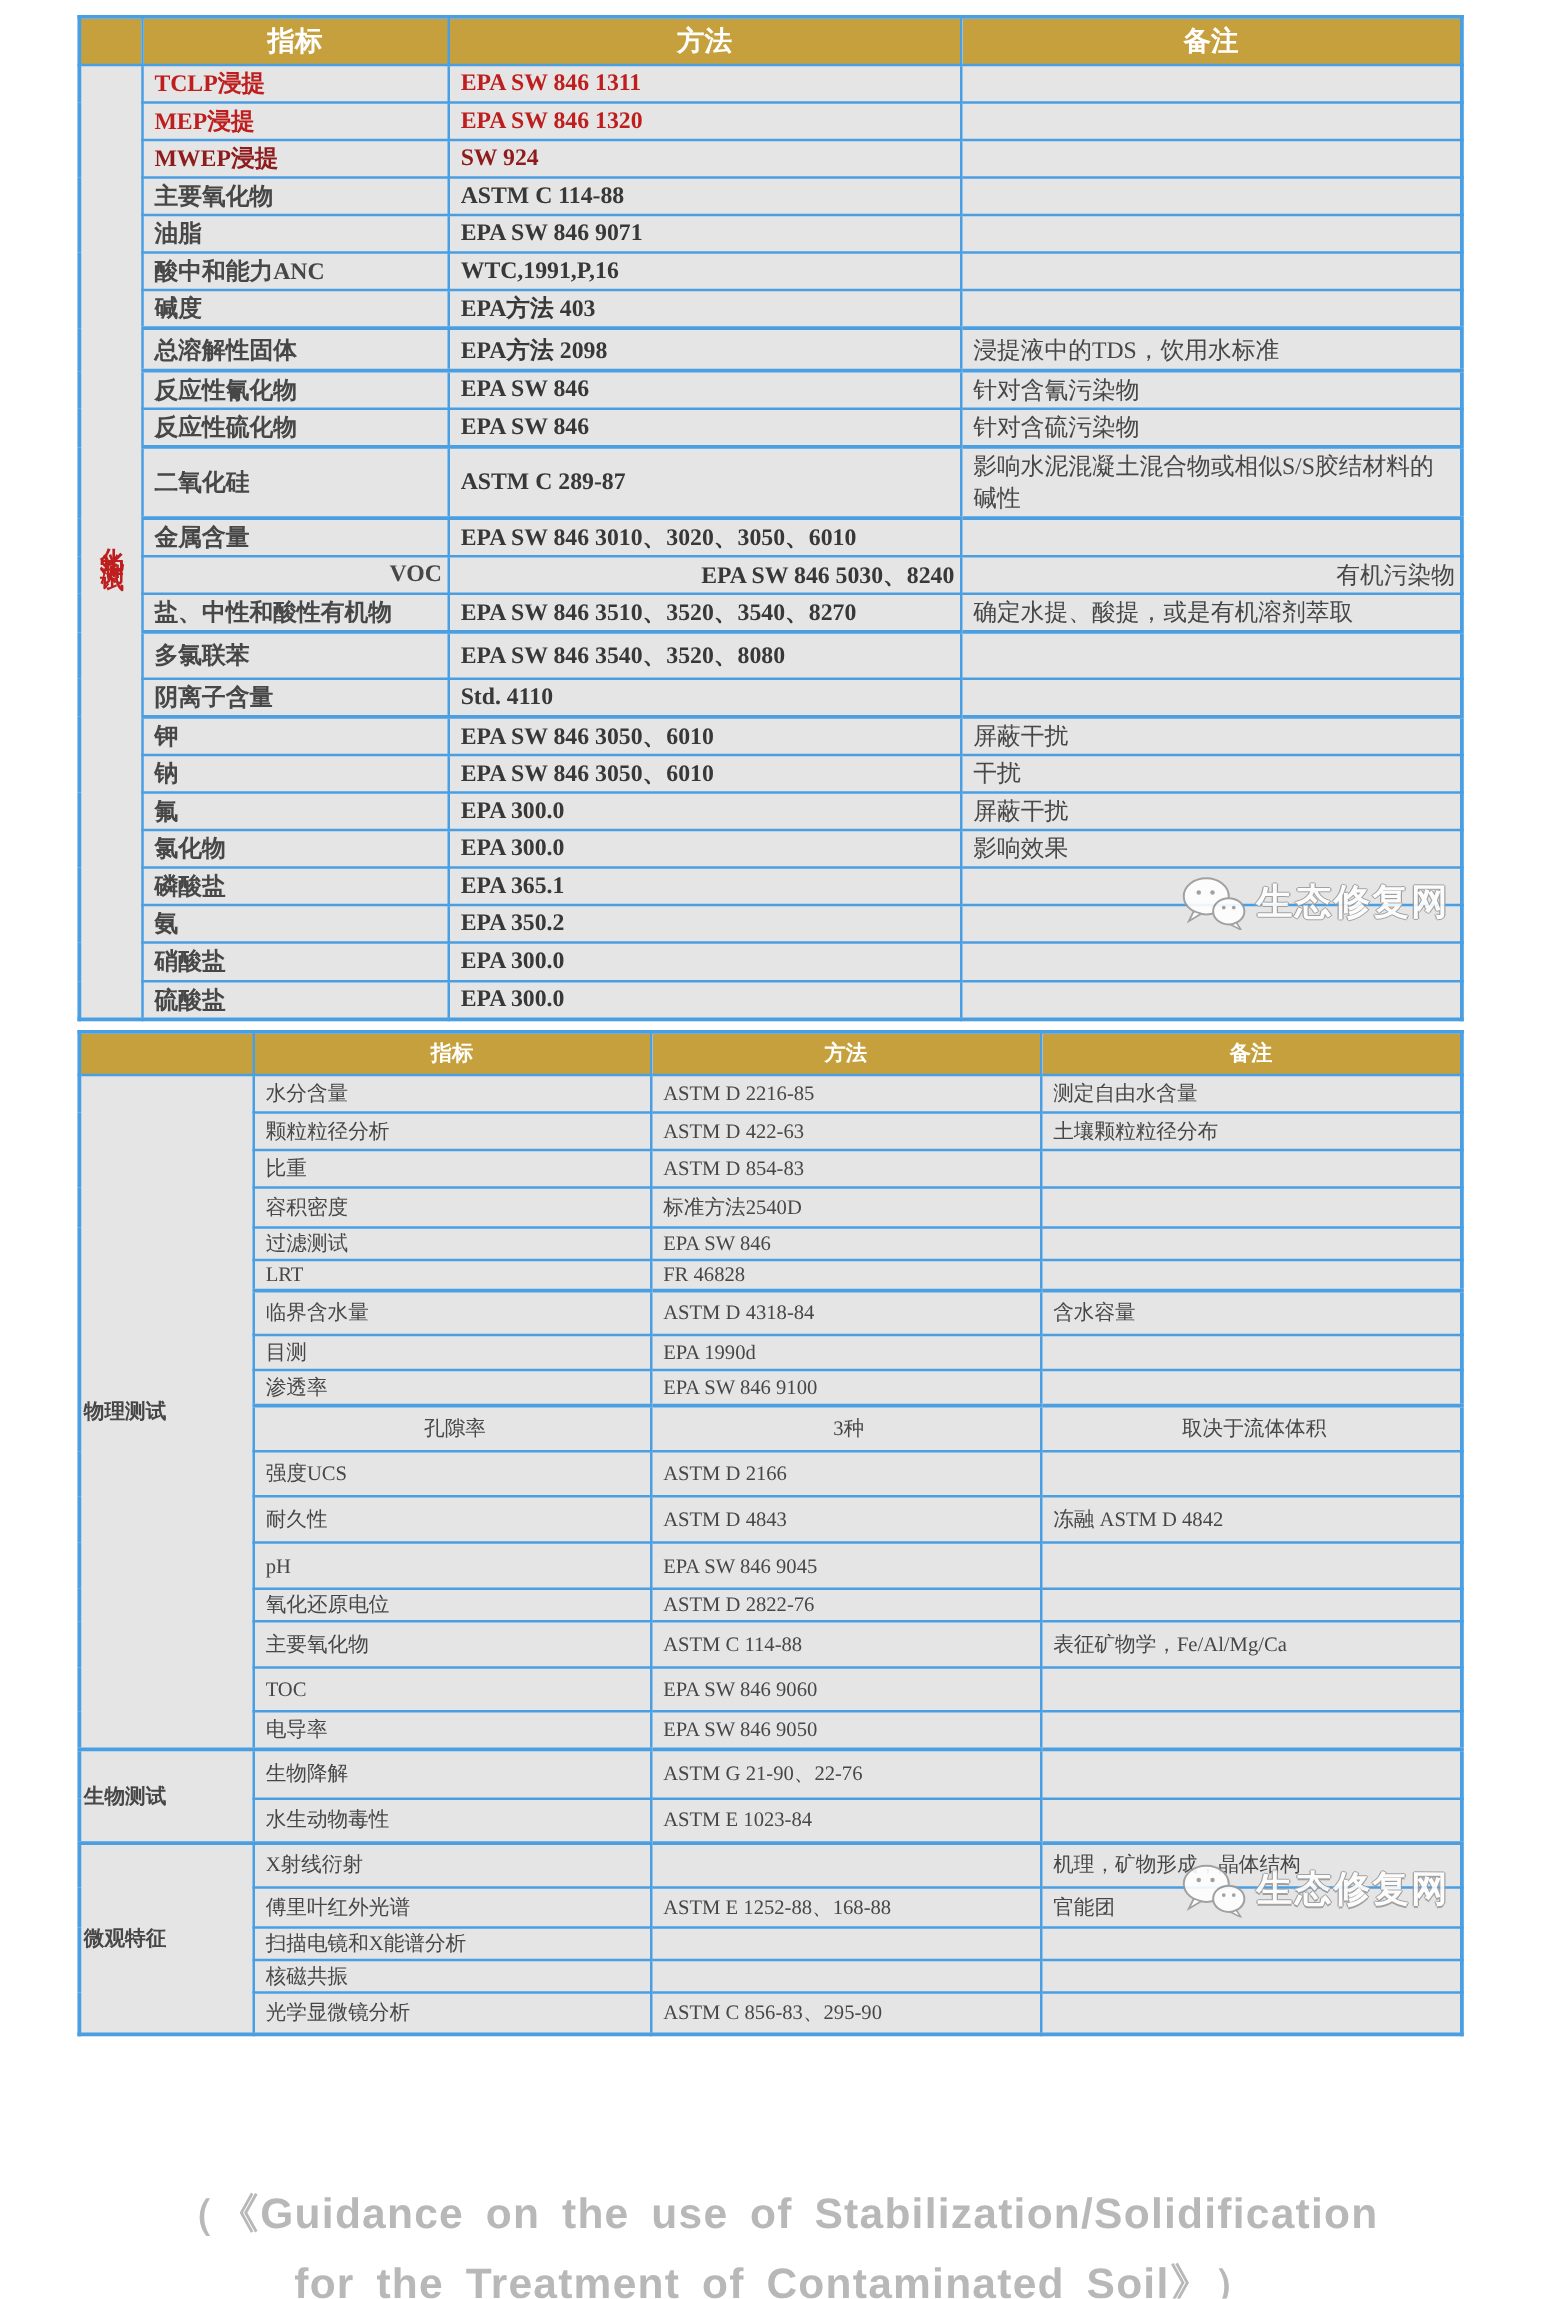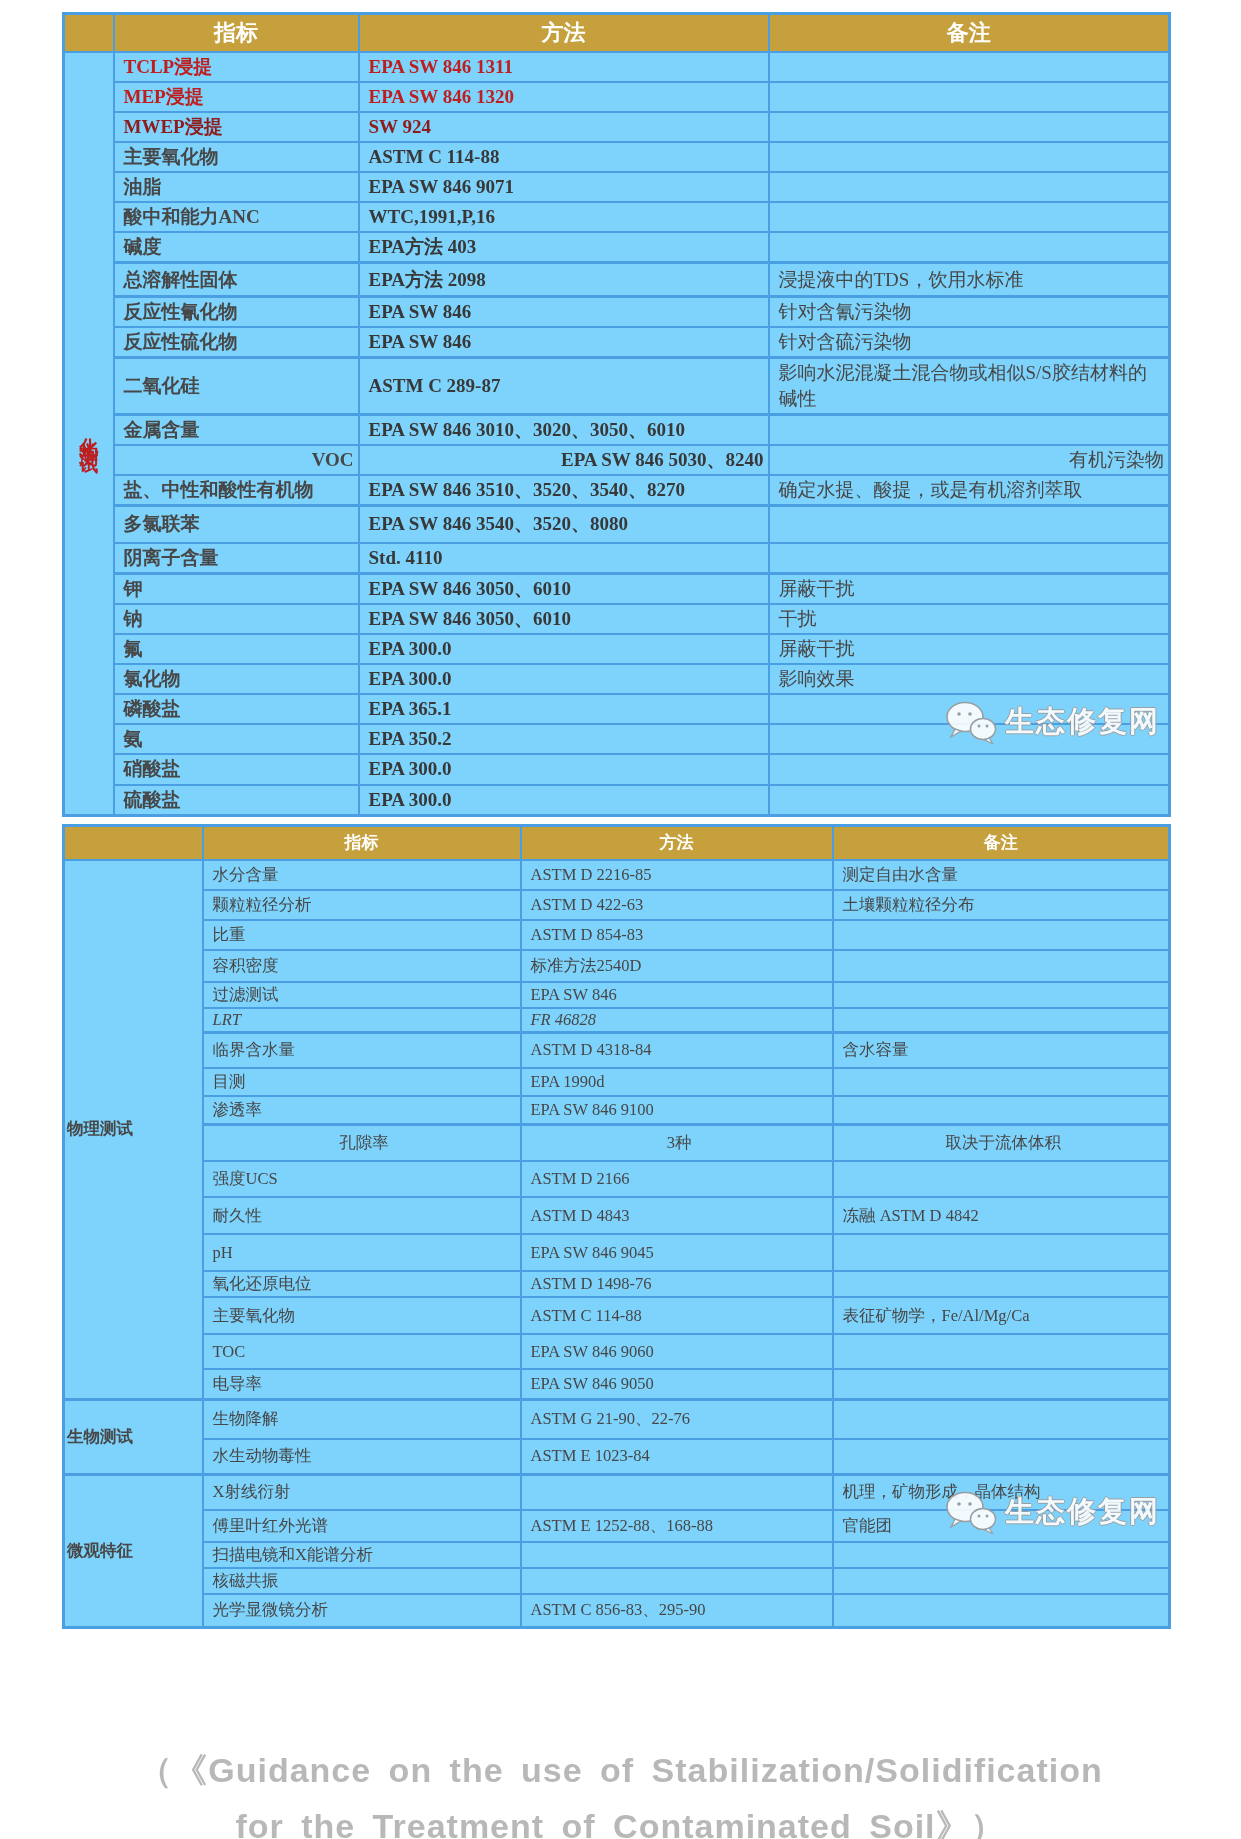--- a/index.html
+++ b/index.html
@@ -10,21 +10,21 @@
     --title_brown:#7B4B26;
     --body_text:#474747;
     --method_text:#383838;
   }
   html,body{margin:0;padding:0;background:#ffffff;}
   #canvas{
     position:relative;width:1241px;height:1839px;background:#ffffff;
     font-family:"Liberation Serif","DejaVu Serif",serif;overflow:hidden;
   }
   .tblwrap{position:absolute;left:62px;top:12px;width:1106px;}
-  table{border-collapse:collapse;table-layout:fixed;width:1106px;background:#7dd3fc;}
+  table{border-collapse:collapse;table-layout:fixed;width:1106px;background:#e5e5e5;}
   #table2{margin-top:7px;}
   td,th{border:2px solid var(--border_blue);overflow:hidden;}
   table{border:3px solid var(--border_blue);}
   th{
     background:var(--header_gold);color:#ffffff;
     font-family:"Liberation Sans","DejaVu Sans",sans-serif;font-weight:bold;
     text-align:center;vertical-align:middle;
   }
   #table1 th{font-size:22px;height:34px;}
   #table2 th{font-size:17px;height:30px;}
@@ -245,21 +245,21 @@
           <tr style="height: 32px;">
             <td class="c-ind">容积密度</td>
             <td class="c-met">标准方法2540D</td>
             <td class="c-rem"></td>
           </tr>
           <tr style="height: 24px;">
             <td class="c-ind">过滤测试</td>
             <td class="c-met">EPA SW 846</td>
             <td class="c-rem"></td>
           </tr>
-          <tr style="height: 23px; font-style: italic;">
+          <tr style="height: 23px;">
             <td class="c-ind">LRT</td>
             <td class="c-met">FR 46828</td>
             <td class="c-rem"></td>
           </tr>
           <tr class="thick" style="height: 36px;">
             <td class="c-ind">临界含水量</td>
             <td class="c-met">ASTM D 4318-84</td>
             <td class="c-rem">含水容量</td>
           </tr>
           <tr style="height: 28px;">
@@ -287,21 +287,21 @@
             <td class="c-met">ASTM D 4843</td>
             <td class="c-rem">冻融 ASTM D 4842</td>
           </tr>
           <tr style="height: 37px;">
             <td class="c-ind">pH</td>
             <td class="c-met">EPA SW 846 9045</td>
             <td class="c-rem"></td>
           </tr>
           <tr style="height: 17px; margin-top: 39px;">
             <td class="c-ind">氧化还原电位</td>
-            <td class="c-met">ASTM D 1498-76</td>
+            <td class="c-met">ASTM D 2822-76</td>
             <td class="c-rem"></td>
           </tr>
           <tr style="height: 37px;">
             <td class="c-ind">主要氧化物</td>
             <td class="c-met">ASTM C 114-88</td>
             <td class="c-rem">表征矿物学，Fe/Al/Mg/Ca</td>
           </tr>
           <tr style="height: 35px;">
             <td class="c-ind">TOC</td>
             <td class="c-met">EPA SW 846 9060</td>

